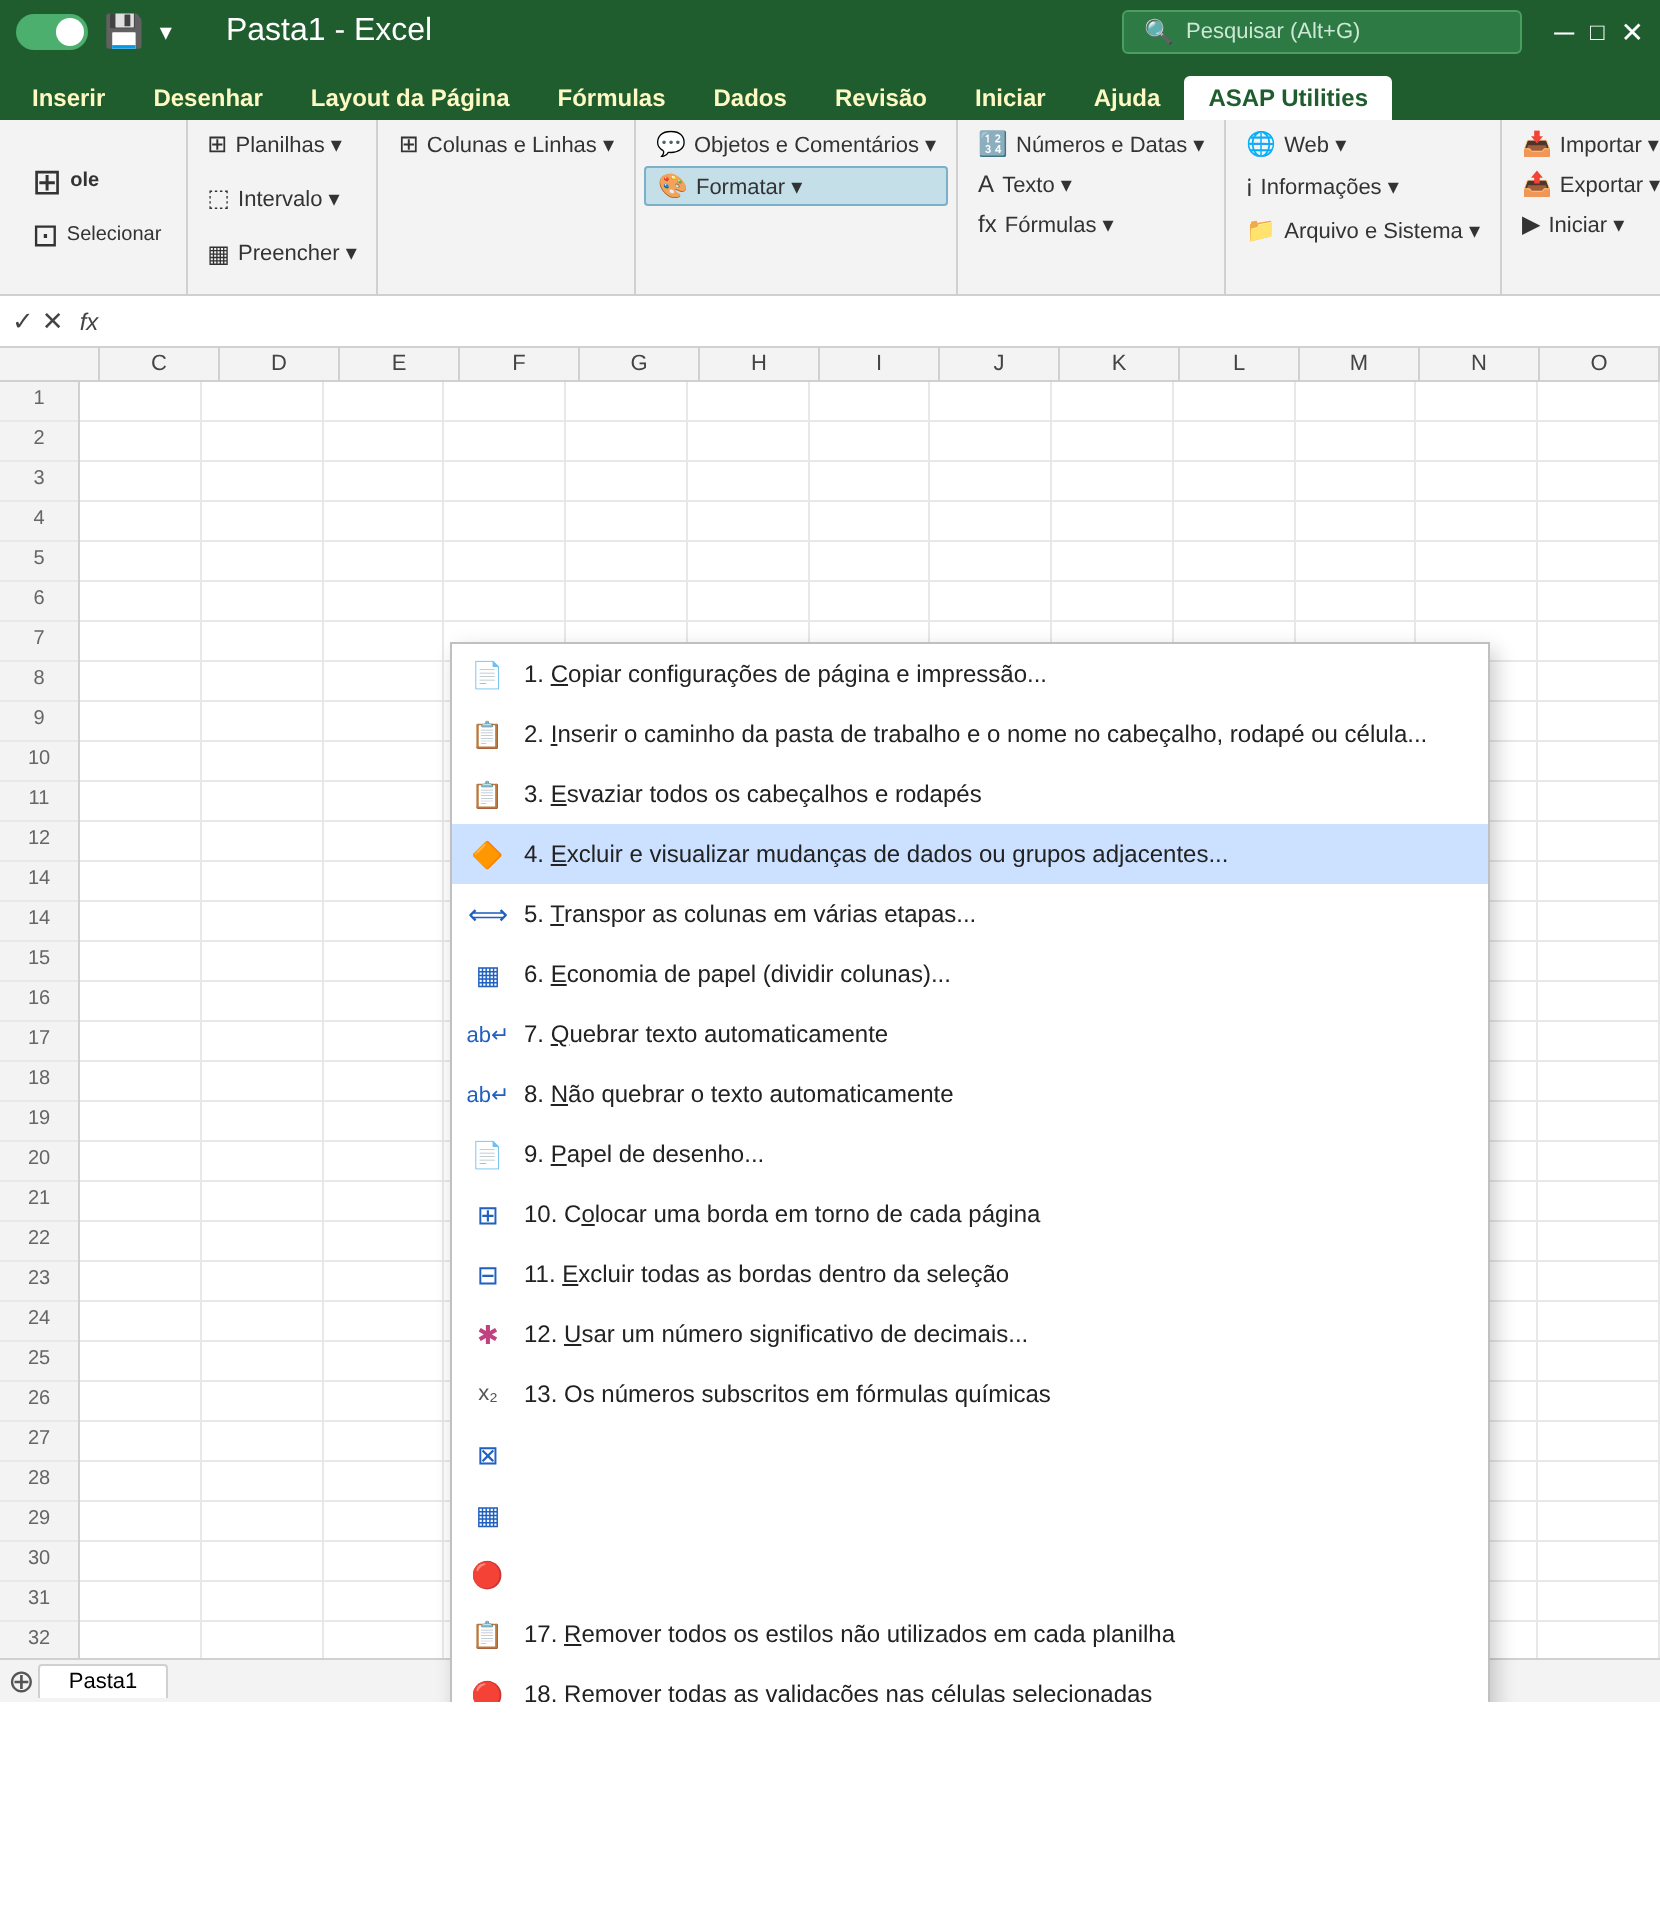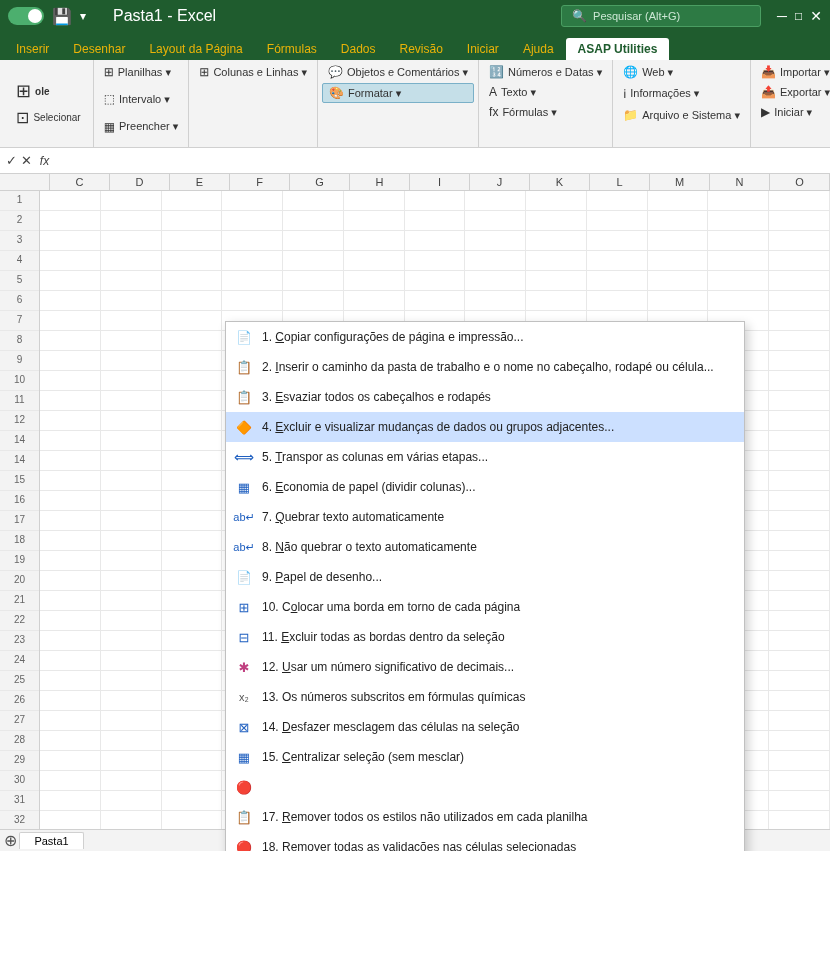--- a/index.html
+++ b/index.html
@@ -49,24 +49,25 @@
     
     .ribbon-tabs {
       background: #1f5c2e;
       height: 28px;
       display: flex;
       align-items: flex-end;
       padding: 0 4px;
     }
     .ribbon-tab {
       padding: 4px 12px;
-      color: #eab308;
+      color: #fef9c3;
       font-size: 12px;
       cursor: pointer;
       border-radius: 3px 3px 0 0;
+      font-weight: bold;
     }
     .ribbon-tab.active {
       background: white;
       color: #1f5c2e;
       font-weight: 600;
     }
 
     
     .ribbon {
       background: #f3f3f3;
@@ -947,26 +948,24 @@
       <div class="menu-text">12. <u>U</u>sar um número significativo de decimais...</div>
     </div>
 
     <div class="menu-item">
       <div class="menu-icon" style="color:#555;font-size:11px;">x₂</div>
       <div class="menu-text">13. Os números subscritos em fórmulas químicas</div>
     </div>
 
     <div class="menu-item">
       <div class="menu-icon" style="color:#2060c0;">⊠</div>
-      <div class="menu-text">14. <u>D</u>esfazer mesclagem das células na seleção</div>
     </div>
 
     <div class="menu-item">
       <div class="menu-icon" style="color:#2060c0;">▦</div>
-      <div class="menu-text">15. <u>C</u>entralizar seleção (sem mesclar)</div>
     </div>
 
     <div class="menu-item">
       <div class="menu-icon" style="color:#d04020;">🔴</div>
     </div>
 
     <div class="menu-item">
       <div class="menu-icon" style="color:#2060c0;">📋</div>
       <div class="menu-text">17. <u>R</u>emover todos os estilos não utilizados em cada planilha</div>
     </div>

